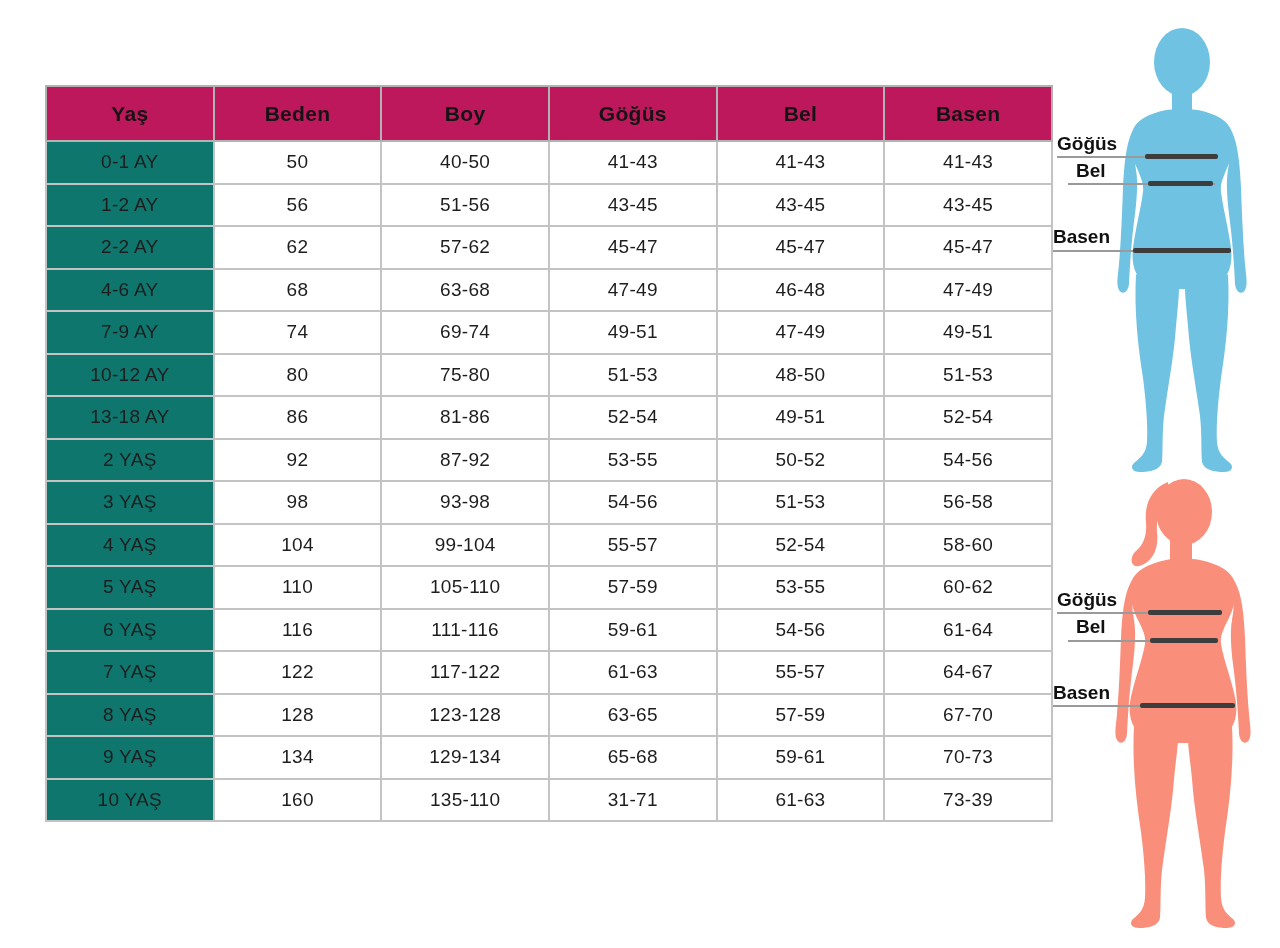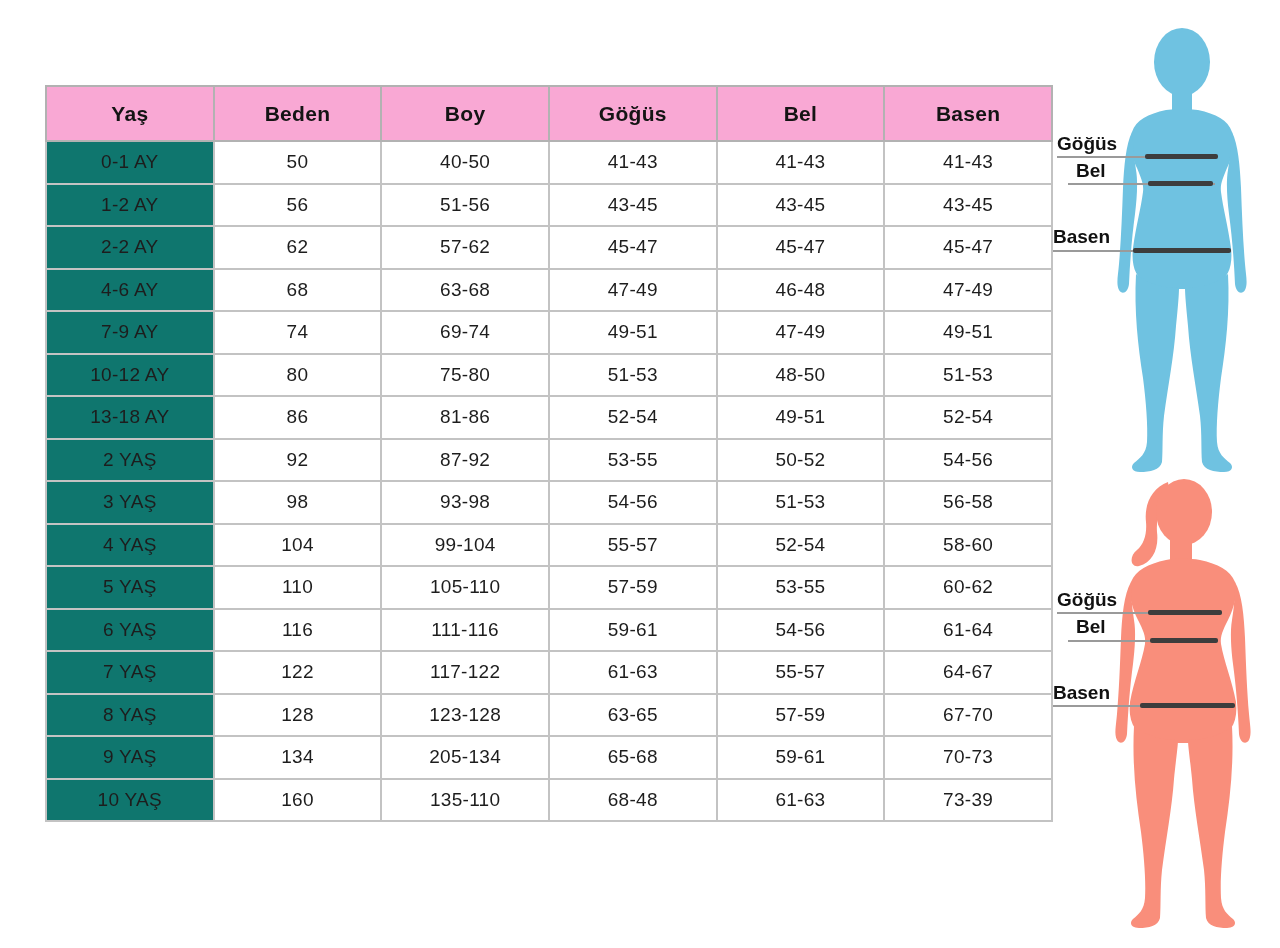--- a/index.html
+++ b/index.html
@@ -10,21 +10,21 @@
     font-family:"Liberation Sans","DejaVu Sans",sans-serif;
     overflow:hidden;
   }
 
   
   .size-table{
     position:absolute;left:45px;top:85px;width:1008px;
     border-collapse:collapse;table-layout:fixed;
   }
   .size-table th{
-    background:#f9a8d4;
+    background:#be185d;
     border:2px solid #b2b2b2;
     height:51px;
     font-size:21px;font-weight:bold;color:#141414;
     text-align:center;letter-spacing:.3px;margin-top:30px;
   }
   .size-table td{
     background:#ffffff;
     border:2px solid #c3c3c3;
     height:38.5px;
     font-size:19px;color:#1d1d1d;
@@ -171,30 +171,30 @@
           <td class="rowhead">8 YAŞ</td>
           <td>128</td>
           <td>123-128</td>
           <td>63-65</td>
           <td>57-59</td>
           <td>67-70</td>
         </tr>
         <tr>
           <td class="rowhead">9 YAŞ</td>
           <td>134</td>
-          <td>205-134</td>
+          <td>129-134</td>
           <td>65-68</td>
           <td>59-61</td>
           <td>70-73</td>
         </tr>
         <tr>
           <td class="rowhead">10 YAŞ</td>
           <td>160</td>
           <td>135-110</td>
-          <td>68-48</td>
+          <td>31-71</td>
           <td>61-63</td>
           <td>73-39</td>
         </tr>
       </tbody>
   </table>
 
   <svg class="fig fig-boy" viewBox="0 0 132 446" aria-hidden="true">
     <g fill="#6FC2E1" stroke="none">
       <ellipse cx="66" cy="36" rx="28" ry="34"></ellipse>
       <rect x="56" y="56" width="20" height="30"></rect>

